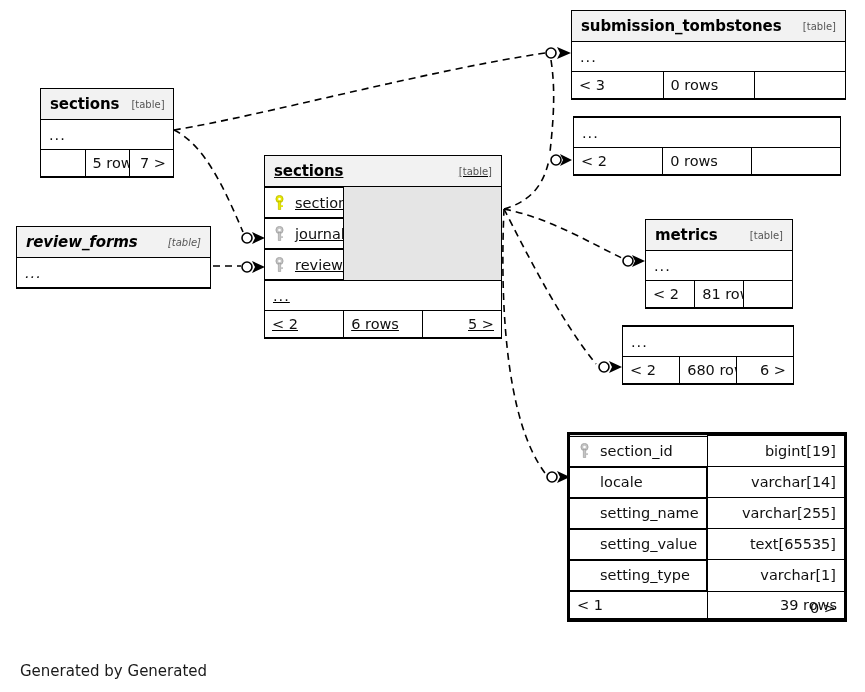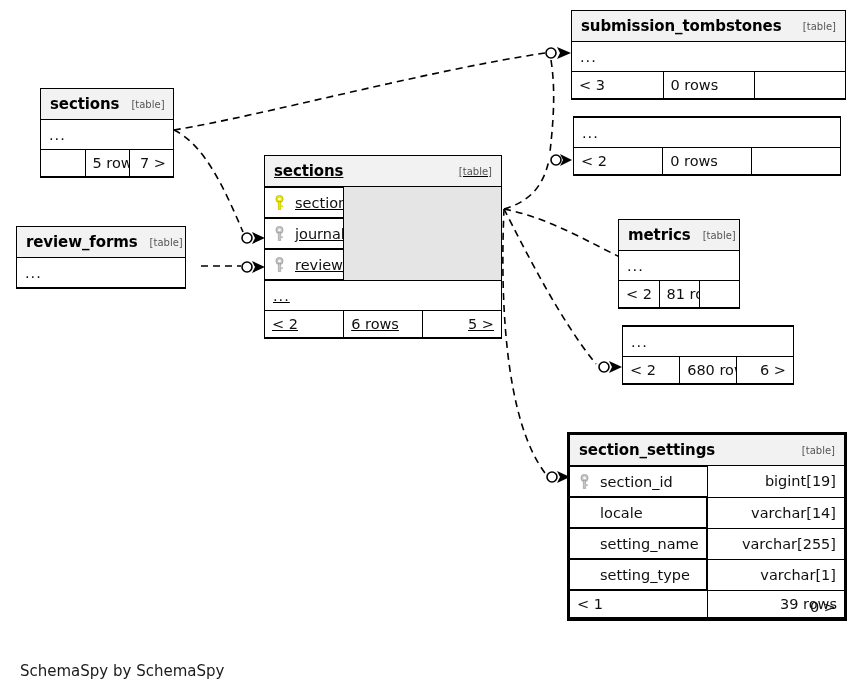--- a/index.html
+++ b/index.html
@@ -199,21 +199,21 @@
       </tr>
       <tr class="foot">
         <td class="l" style="width:32px"></td>
         <td class="c" style="width:68px">5 rows</td>
         <td class="r" style="width:34px">7 &gt;</td>
       </tr>
     </tbody>
       </table>
   </div>
 
-  <div class="tbl" style="left:16px; top:226px; width:170px;">
+  <div class="tbl" style="left:16px; top:226px; width:195px;font-style:italic;">
     <table>
       <tbody>
           <tr class="hdr">
         <td colspan="3">
           <div class="hdr-inner">
             <span class="tname">review_forms</span>
             <span class="ttype">[table]</span>
           </div>
         </td>
       </tr>
@@ -321,21 +321,21 @@
       </tr>
       <tr class="foot">
         <td class="l" style="width:114px">&lt; 2</td>
         <td class="c" style="width:95px">0 rows</td>
         <td class="r" style="width:57px"></td>
       </tr>
     </tbody>
       </table>
   </div>
 
-  <div class="tbl" style="left:618px; top:219px; width:122px;">
+  <div class="tbl" style="left:645px; top:219px; width:148px;">
     <table>
       <tbody>
           <tr class="hdr">
         <td colspan="3">
           <div class="hdr-inner">
             <span class="tname">metrics</span>
             <span class="ttype">[table]</span>
           </div>
         </td>
       </tr>
@@ -362,28 +362,20 @@
         <td class="c" style="width:83px">680 rows</td>
         <td class="r" style="width:43px">6 &gt;</td>
       </tr>
     </tbody>
       </table>
   </div>
 
   <div class="tbl focus" style="left:567px; top:432px; width:280px;">
     <table>
       <tbody>
-          <tr class="hdr">
-        <td colspan="2">
-          <div class="hdr-inner">
-            <span class="tname">section_settings</span>
-            <span class="ttype">[table]</span>
-          </div>
-        </td>
-      </tr>
 
       <tr class="col">
         <td class="cname" style="width:174px">
           <span class="keyslot">
             <svg width="13" height="16" viewBox="0 0 13 16">
               <circle cx="6.5" cy="4" r="3.6" fill="#c4c4c4" stroke="#9e9e9e" stroke-width="0.8"></circle>
               <circle cx="6.5" cy="4" r="1.3" fill="#ffffff"></circle>
               <rect x="5.2" y="6.6" width="2.6" height="8" fill="#c4c4c4" stroke="#9e9e9e" stroke-width="0.6"></rect>
               <rect x="7.8" y="10.2" width="2.2" height="1.8" fill="#c4c4c4"></rect>
             </svg>
@@ -400,32 +392,38 @@
         <td class="ctype">varchar[14]</td>
       </tr>
 
       <tr class="col">
         <td class="cname">
           <span class="lbl pad">setting_name</span>
         </td>
         <td class="ctype">varchar[255]</td>
       </tr>
 
+      <tr class="col">
+        <td class="cname">
+          <span class="lbl pad">setting_value</span>
+        </td>
+        <td class="ctype">text[65535]</td>
+      </tr>
 
       <tr class="col">
         <td class="cname">
           <span class="lbl pad">setting_type</span>
         </td>
         <td class="ctype">varchar[1]</td>
       </tr>
 
       <tr class="foot">
         <td class="l" style="width:74px">&lt; 1</td>
         <td class="r" style="width:0">39 rows</td>
       </tr>
     </tbody>
       </table>
     <div style="position:absolute; right:8px; bottom:3px; font-size:14.5px; color:#101010;">0 &gt;</div>
   </div>
 
-  <div id="footer-note">SchemaSpy by SchemaSpy</div>
+  <div id="footer-note">Generated by Generated</div>
 
 </div>
 
 </body></html>

